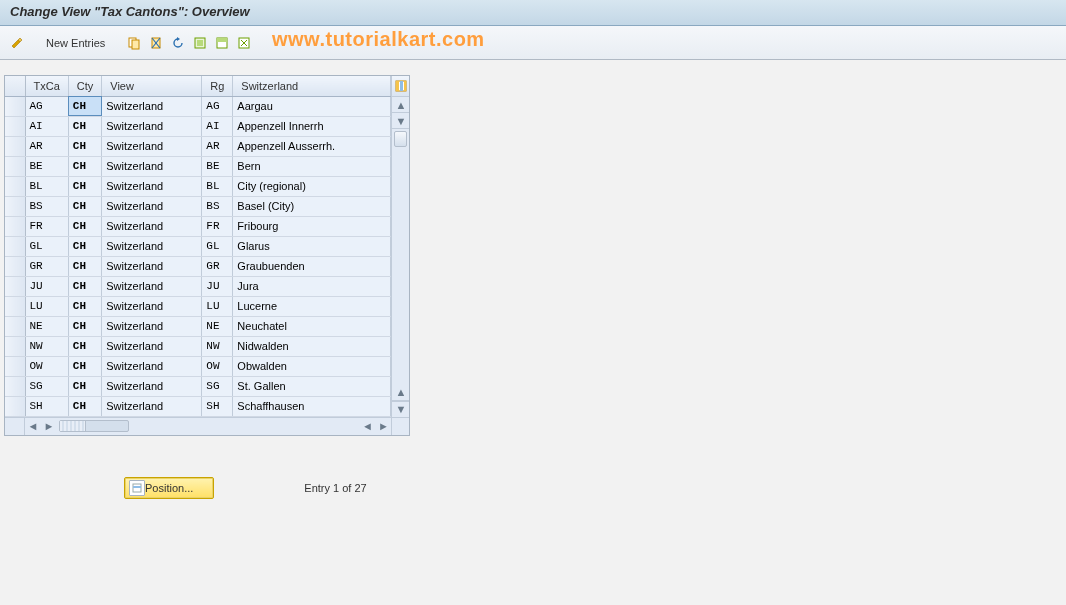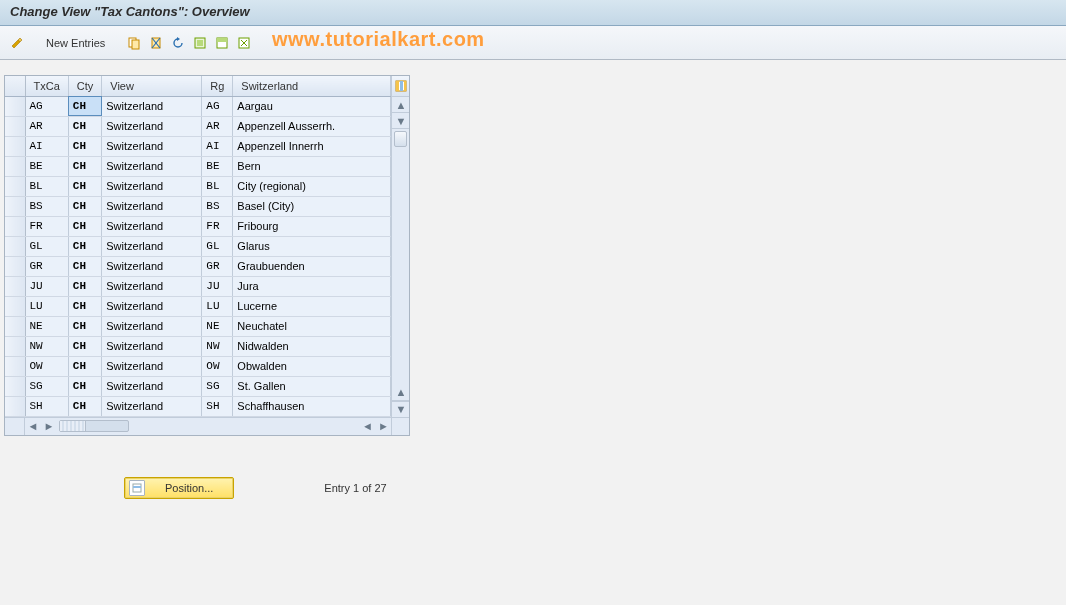--- a/index.html
+++ b/index.html
@@ -161,21 +161,20 @@
     display:flex; align-items:center;
     background: linear-gradient(to bottom,#fff3b0,#ffe066);
     border: 1px solid #c9a300;
     border-radius: 2px;
     height: 22px;
     padding: 0 20px 0 4px;
     cursor: pointer;
     font-size: 11px;
     color:#333;
     box-shadow: 0 0 0 1px #e8d268 inset;
-    gap: 20px;
   }
   .position-btn .mini-icon {
     width: 16px; height:16px; display:flex;align-items:center;justify-content:center;
     background:#fff; border:1px solid #a8b4c2; border-radius:1px;
   }
   .entry-status { font-size: 11px; color:#333;text-align:center; }
   svg { display:block; }
 </style>
 </head>
 <body>
@@ -274,51 +273,51 @@
               <td class="col-rg mono">
                 <span class="cell-pad mono">AG</span>
               </td>
               <td class="col-desc">
                 <span class="cell-pad">Aargau</span>
               </td>
             </tr>
             <tr>
               <td class="row-selector"></td>
               <td class="col-txca mono">
+                <span class="cell-pad mono">AI</span>
+              </td>
+              <td class="col-cty mono">
+                <span class="cell-pad mono">CH</span>
+              </td>
+              <td class="col-name">
+                <span class="cell-pad">Switzerland</span>
+              </td>
+              <td class="col-rg mono">
+                <span class="cell-pad mono">AI</span>
+              </td>
+              <td class="col-desc">
+                <span class="cell-pad">Appenzell Innerrh</span>
+              </td>
+            </tr>
+            <tr>
+              <td class="row-selector"></td>
+              <td class="col-txca mono">
                 <span class="cell-pad mono">AR</span>
               </td>
               <td class="col-cty mono">
                 <span class="cell-pad mono">CH</span>
               </td>
               <td class="col-name">
                 <span class="cell-pad">Switzerland</span>
               </td>
               <td class="col-rg mono">
                 <span class="cell-pad mono">AR</span>
               </td>
               <td class="col-desc">
                 <span class="cell-pad">Appenzell Ausserrh.</span>
-              </td>
-            </tr>
-            <tr>
-              <td class="row-selector"></td>
-              <td class="col-txca mono">
-                <span class="cell-pad mono">AI</span>
-              </td>
-              <td class="col-cty mono">
-                <span class="cell-pad mono">CH</span>
-              </td>
-              <td class="col-name">
-                <span class="cell-pad">Switzerland</span>
-              </td>
-              <td class="col-rg mono">
-                <span class="cell-pad mono">AI</span>
-              </td>
-              <td class="col-desc">
-                <span class="cell-pad">Appenzell Innerrh</span>
               </td>
             </tr>
             <tr>
               <td class="row-selector"></td>
               <td class="col-txca mono">
                 <span class="cell-pad mono">BE</span>
               </td>
               <td class="col-cty mono">
                 <span class="cell-pad mono">CH</span>
               </td>

